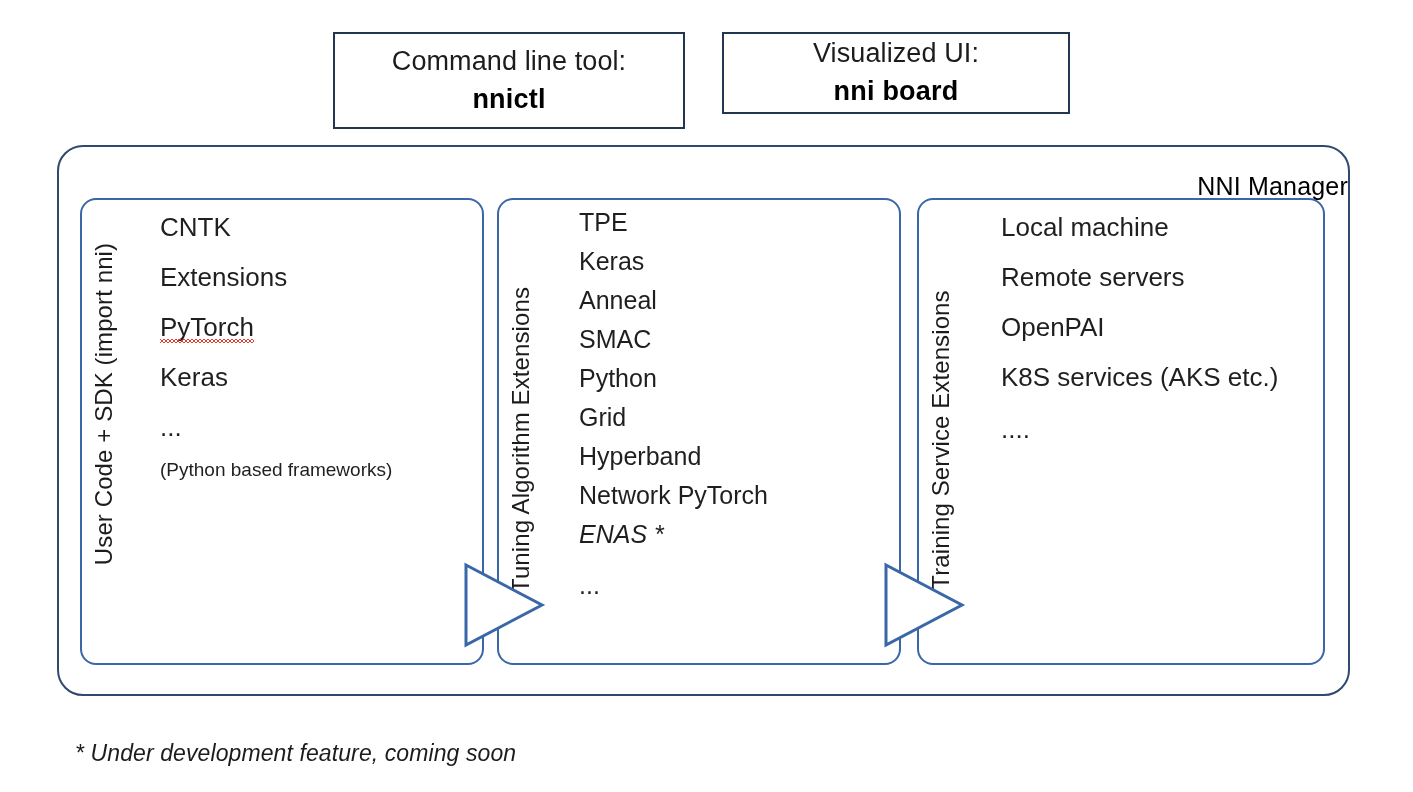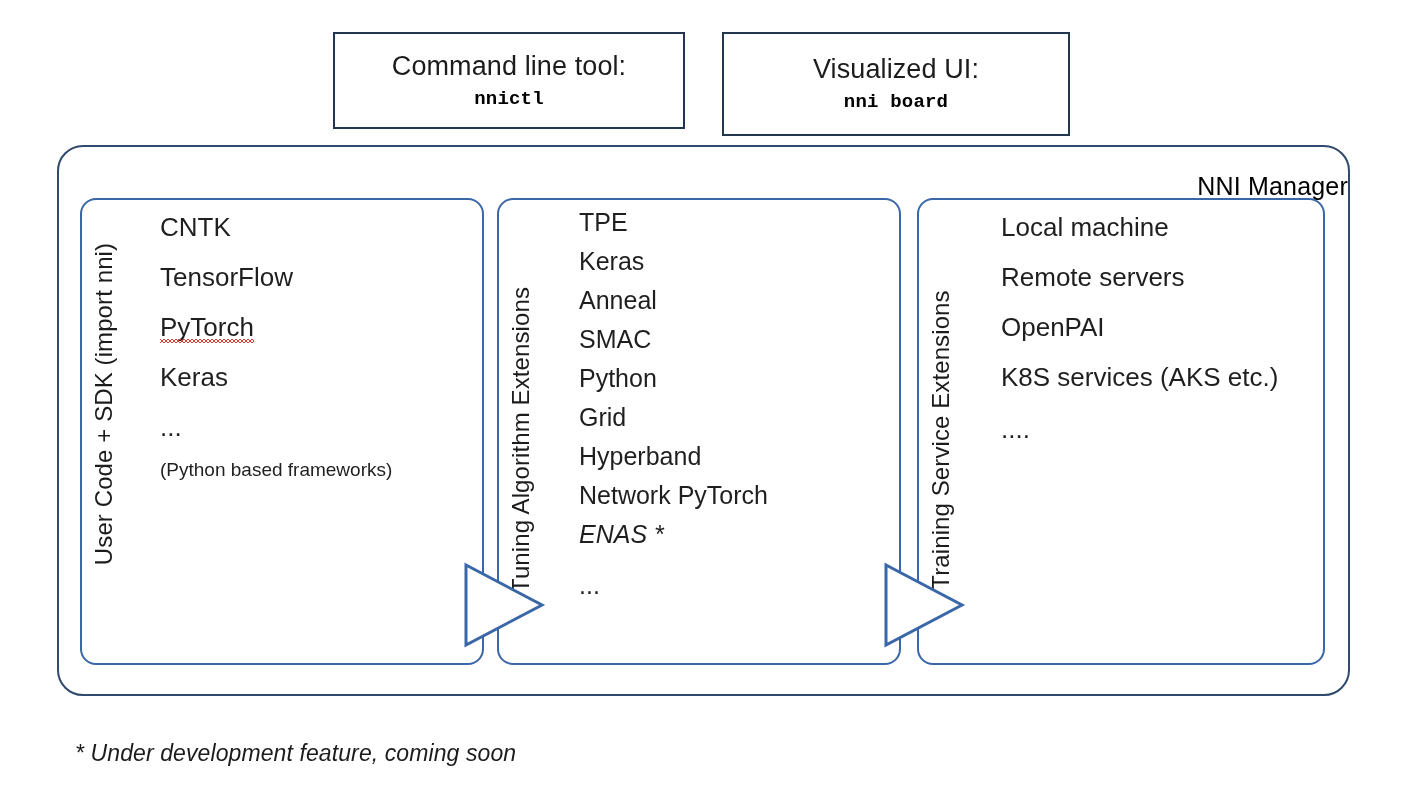--- a/index.html
+++ b/index.html
@@ -34,30 +34,29 @@
     padding-top: 0;
   }
   .top-box .tb-caption {
     font-size: 27px;
     font-weight: 400;
     color: #1c1c1c;
     line-height: 1.15;
     letter-spacing: 0.1px;
   }
   .top-box .tb-name {
-    font-size: 19px;
+    font-size: 27px;
     font-weight: bold;
     color: #000000;
     line-height: 1.2;
     margin-top: 6px;
     letter-spacing: 0.2px;
-    font-family: Liberation Mono, monospace;
   }
   #top-box-cli  { left: 333px; top: 32px;  width: 352px; height: 97px; }
-  #top-box-ui   { left: 722px; top: 32px;  width: 348px; height: 104px; }
+  #top-box-ui   { left: 722px; top: 32px;  width: 348px; height: 82px; }
 
   
   #nni-manager {
     position: absolute;
     left: 57px;
     top: 145px;
     width: 1293px;
     height: 551px;
     box-sizing: border-box;
     border: 2px solid #2f4a6d;
@@ -211,21 +210,21 @@
   <div id="nni-manager">
     <div id="nni-manager-title">NNI Manager</div>
   </div>
 
   <div class="column-box" id="col-user">
     <div class="side-label">
       <span>User Code + SDK (import nni)</span>
     </div>
     <div class="item-list">
       <div class="list-item">CNTK</div>
-      <div class="list-item">TensorFlow</div>
+      <div class="list-item">Extensions</div>
       <div class="list-item"><span class="spellcheck">PyTorch</span></div>
       <div class="list-item">Keras</div>
       <div class="list-item ellipsis">...</div>
       <div class="list-item note">(Python based frameworks)</div>
     </div>
   </div>
 
   <div class="column-box" id="col-tuning">
     <div class="side-label">
       <span>Tuning Algorithm Extensions</span>

